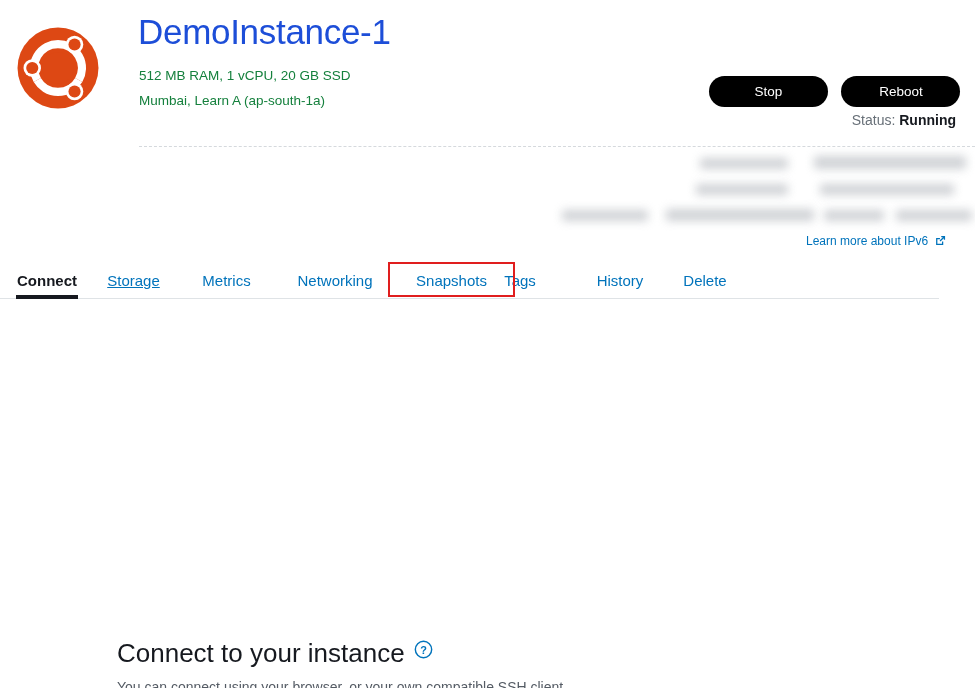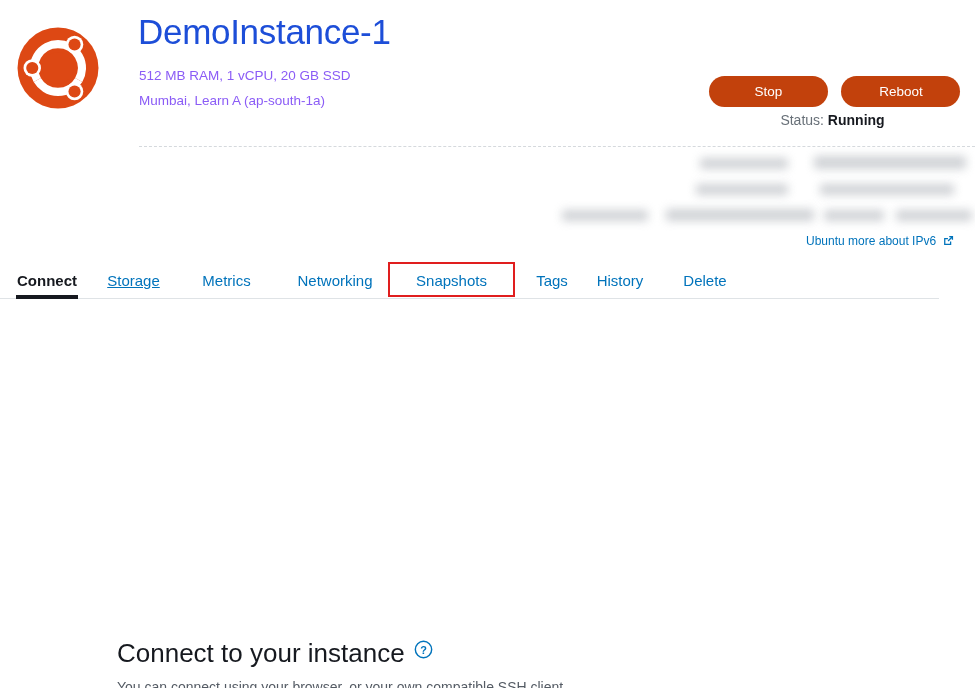--- a/index.html
+++ b/index.html
@@ -21,39 +21,39 @@
   .logo-wrap svg { display: block; width: 92px; height: 92px; }
 
   .inst-title {
     position: absolute; left: 138px; top: 10px;
     font-size: 35px; font-weight: 400; color: #1d4ed8;
     letter-spacing: -0.3px; line-height: 44px;
     white-space: nowrap;
   }
   .inst-meta {
     position: absolute; left: 139px; top: 64px;
-    font-size: 13.5px; color: #8b5cf6; line-height: 24.5px;
+    font-size: 13.5px; color: #15803d; line-height: 24.5px;
   }
   .inst-meta div { white-space: nowrap; }
 
   .hdr-actions { position: absolute; left: 709px; top: 76px; }
   .pill-btn {
     display: inline-block; border: none; cursor: pointer;
-    background: #c2410c; color: #ffffff;
+    background: #000000; color: #ffffff;
     font-family: "Liberation Sans", sans-serif;
     font-size: 13.5px; line-height: 1;
     padding: 0; border-radius: 17px;
     width: 119px; height: 31px;
     text-align: center;
   }
   .pill-btn + .pill-btn { margin-left: 9px; }
 
   .status-line {
     position: absolute; left: 709px; top: 112px; width: 247px;
-    text-align: center; font-size: 14px; color: #687078;
+    text-align: right; font-size: 14px; color: #687078;
     white-space: nowrap;
   }
   .status-line .sv { color: #16191f; font-weight: bold; }
 
   .dotted-sep {
     position: absolute; left: 139px; top: 146px; width: 836px;
     height: 0; border-top: 1px dashed #d5d9dd;
   }
 
   
@@ -157,36 +157,36 @@
     <div class="rd" style="left:258px;  top:4px;  width:152px; height:13px;"></div>
     <div class="rd" style="left:140px;  top:32px; width:92px;  height:11px;"></div>
     <div class="rd" style="left:264px;  top:32px; width:134px; height:11px;"></div>
     <div class="rd" style="left:6px;    top:58px; width:86px;  height:11px;"></div>
     <div class="rd" style="left:110px;  top:57px; width:148px; height:12px;"></div>
     <div class="rd" style="left:268px;  top:58px; width:60px;  height:11px;"></div>
     <div class="rd" style="left:340px;  top:58px; width:76px;  height:11px;"></div>
   </div>
 
   <div class="ipv6-link">
-    <span>Ubuntu more about IPv6</span>
+    <span>Learn more about IPv6</span>
     <span class="ext">
       <svg width="11" height="11" viewBox="0 0 12 12" xmlns="http://www.w3.org/2000/svg">
         <path d="M1.2 3.2 h4.2 v1.4 H2.6 v5 h5 V7 h1.4 v4 H1.2 z" fill="#0073bb"></path>
         <path d="M6.8 1.1 H11 v4.2 H9.6 V3.5 L6.0 7.1 5.0 6.1 8.6 2.5 H6.8 z" fill="#0073bb"></path>
       </svg>
     </span>
   </div>
 
   <div class="tabbar">
     <div class="tab active" style="left:16px;  width:62px;">Connect</div>
     <div class="tab" style="left:101px; width:65px;text-decoration:underline;">Storage</div>
     <div class="tab" style="left:195px; width:63px;">Metrics</div>
     <div class="tab" style="left:404px; width:95px;">Snapshots</div>
     <div class="tab" style="left:285px; width:100px;">Networking</div>
-    <div class="tab" style="left:532px; width:40px;">Tags</div>
+    <div class="tab" style="left:500px; width:40px;">Tags</div>
     <div class="tab" style="left:588px; width:64px;">History</div>
     <div class="tab" style="left:675px; width:60px;text-align:right;">Delete</div>
   </div>
   <div class="annot-box"></div>
 
   <div class="panel">
 
     <div class="h1">
       <span>Connect to your instance</span>
       <span class="help-icon">

